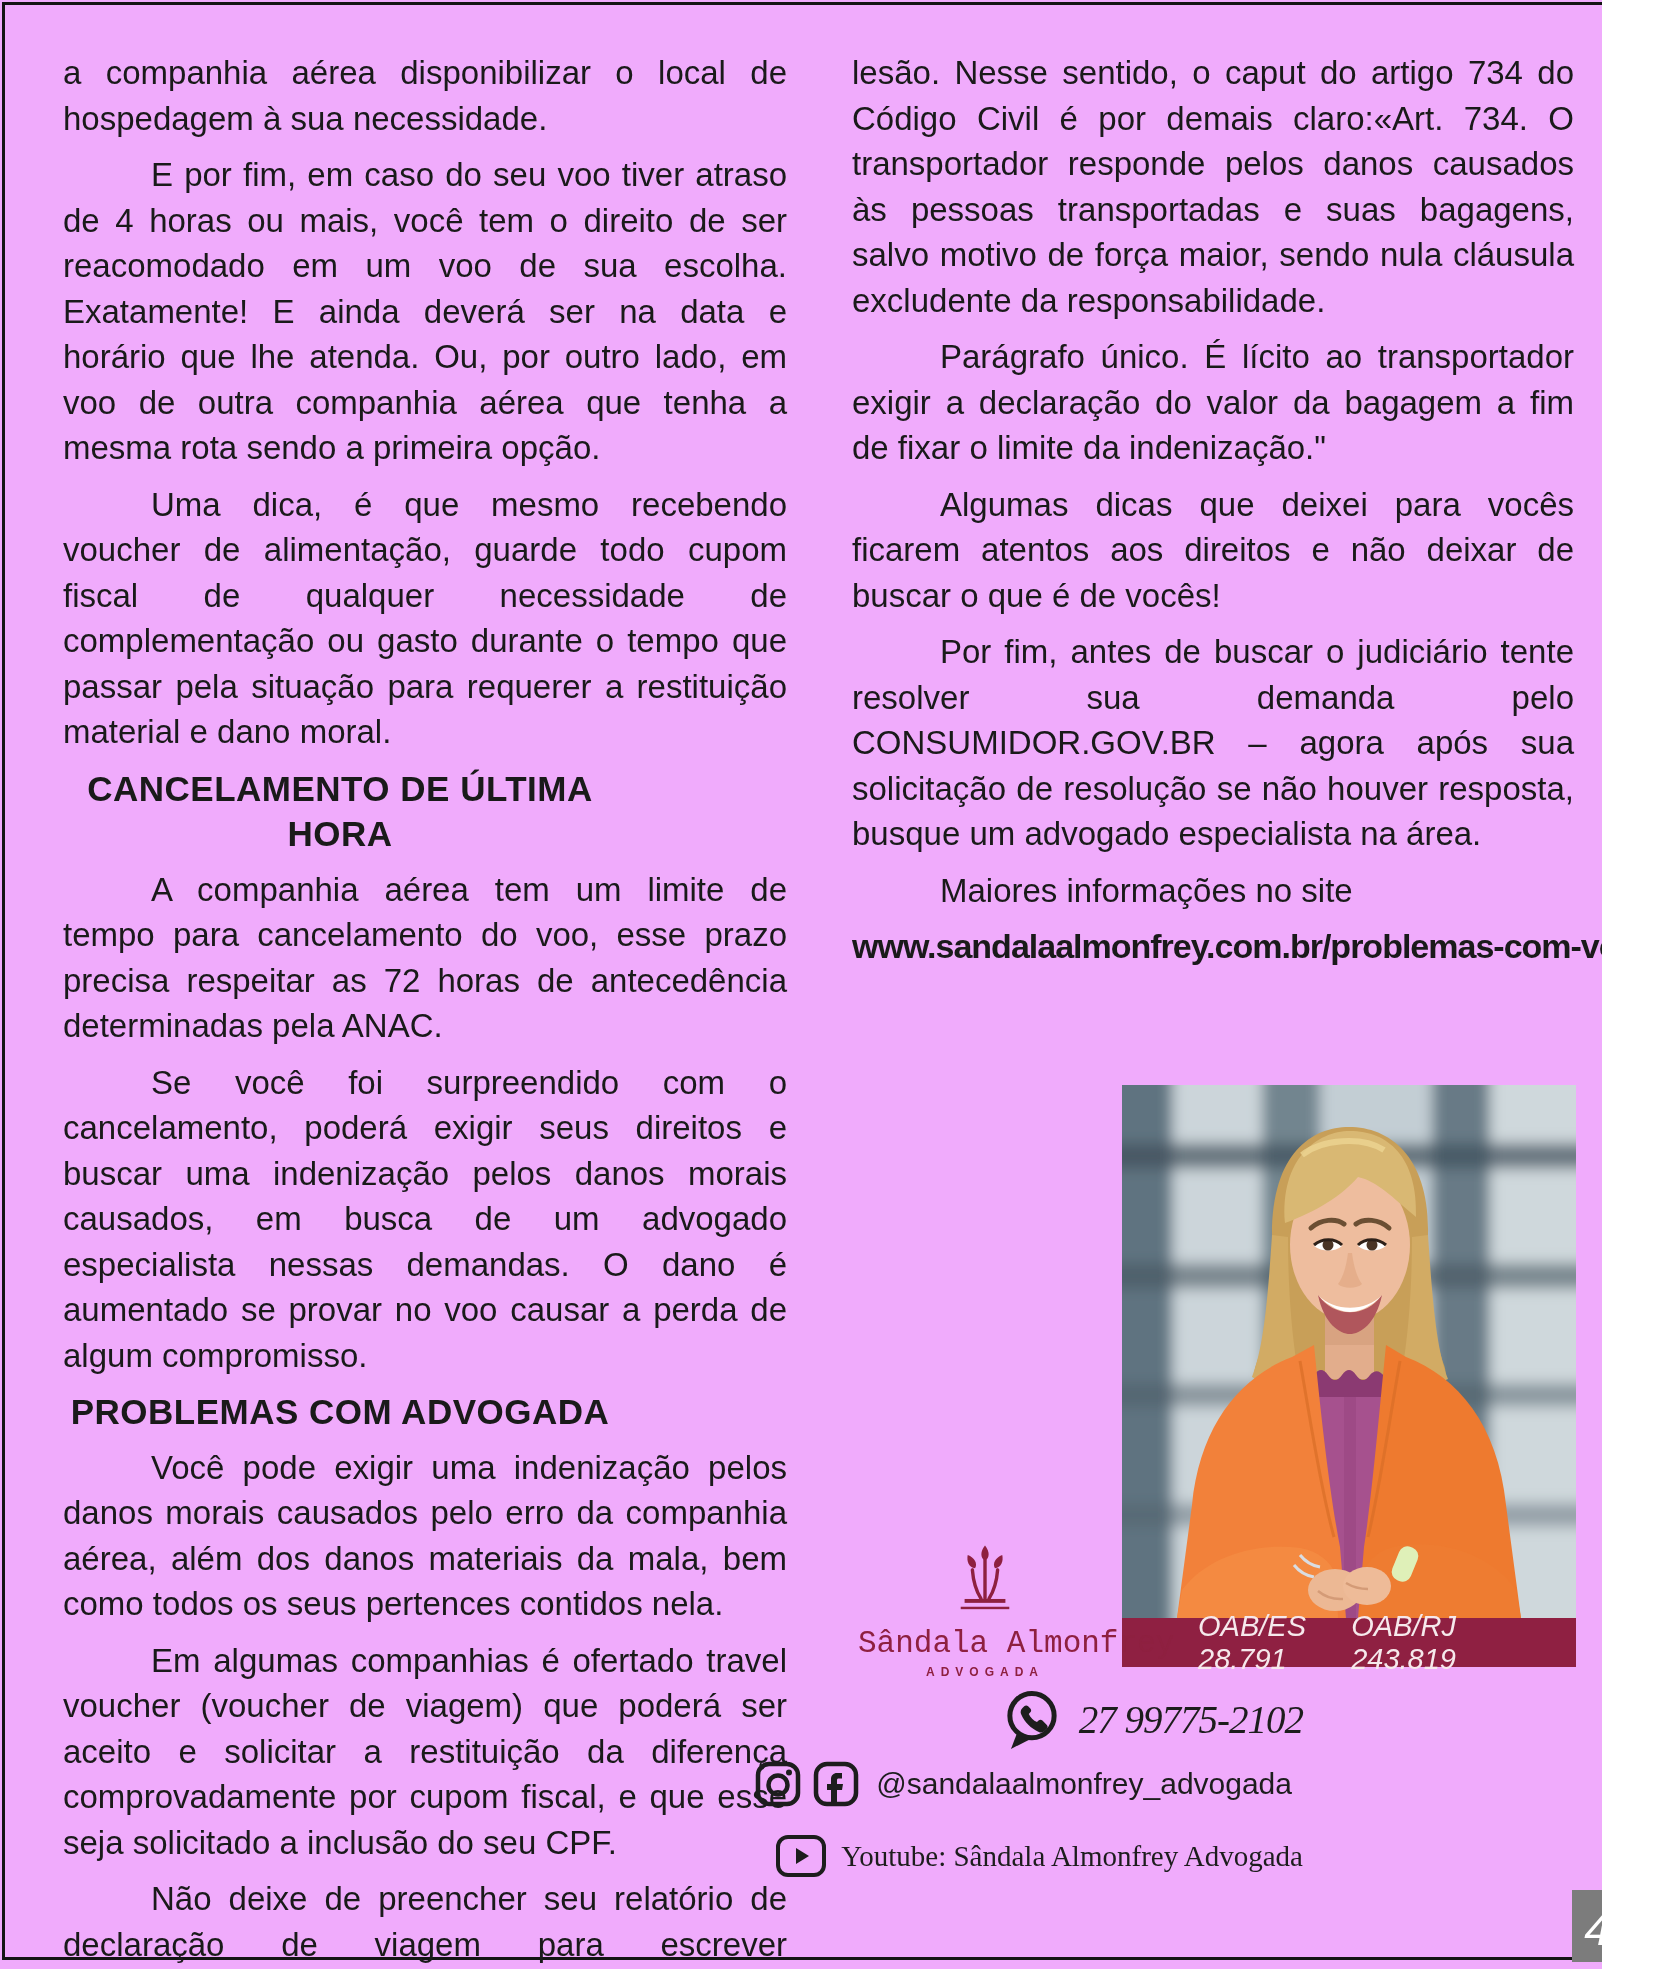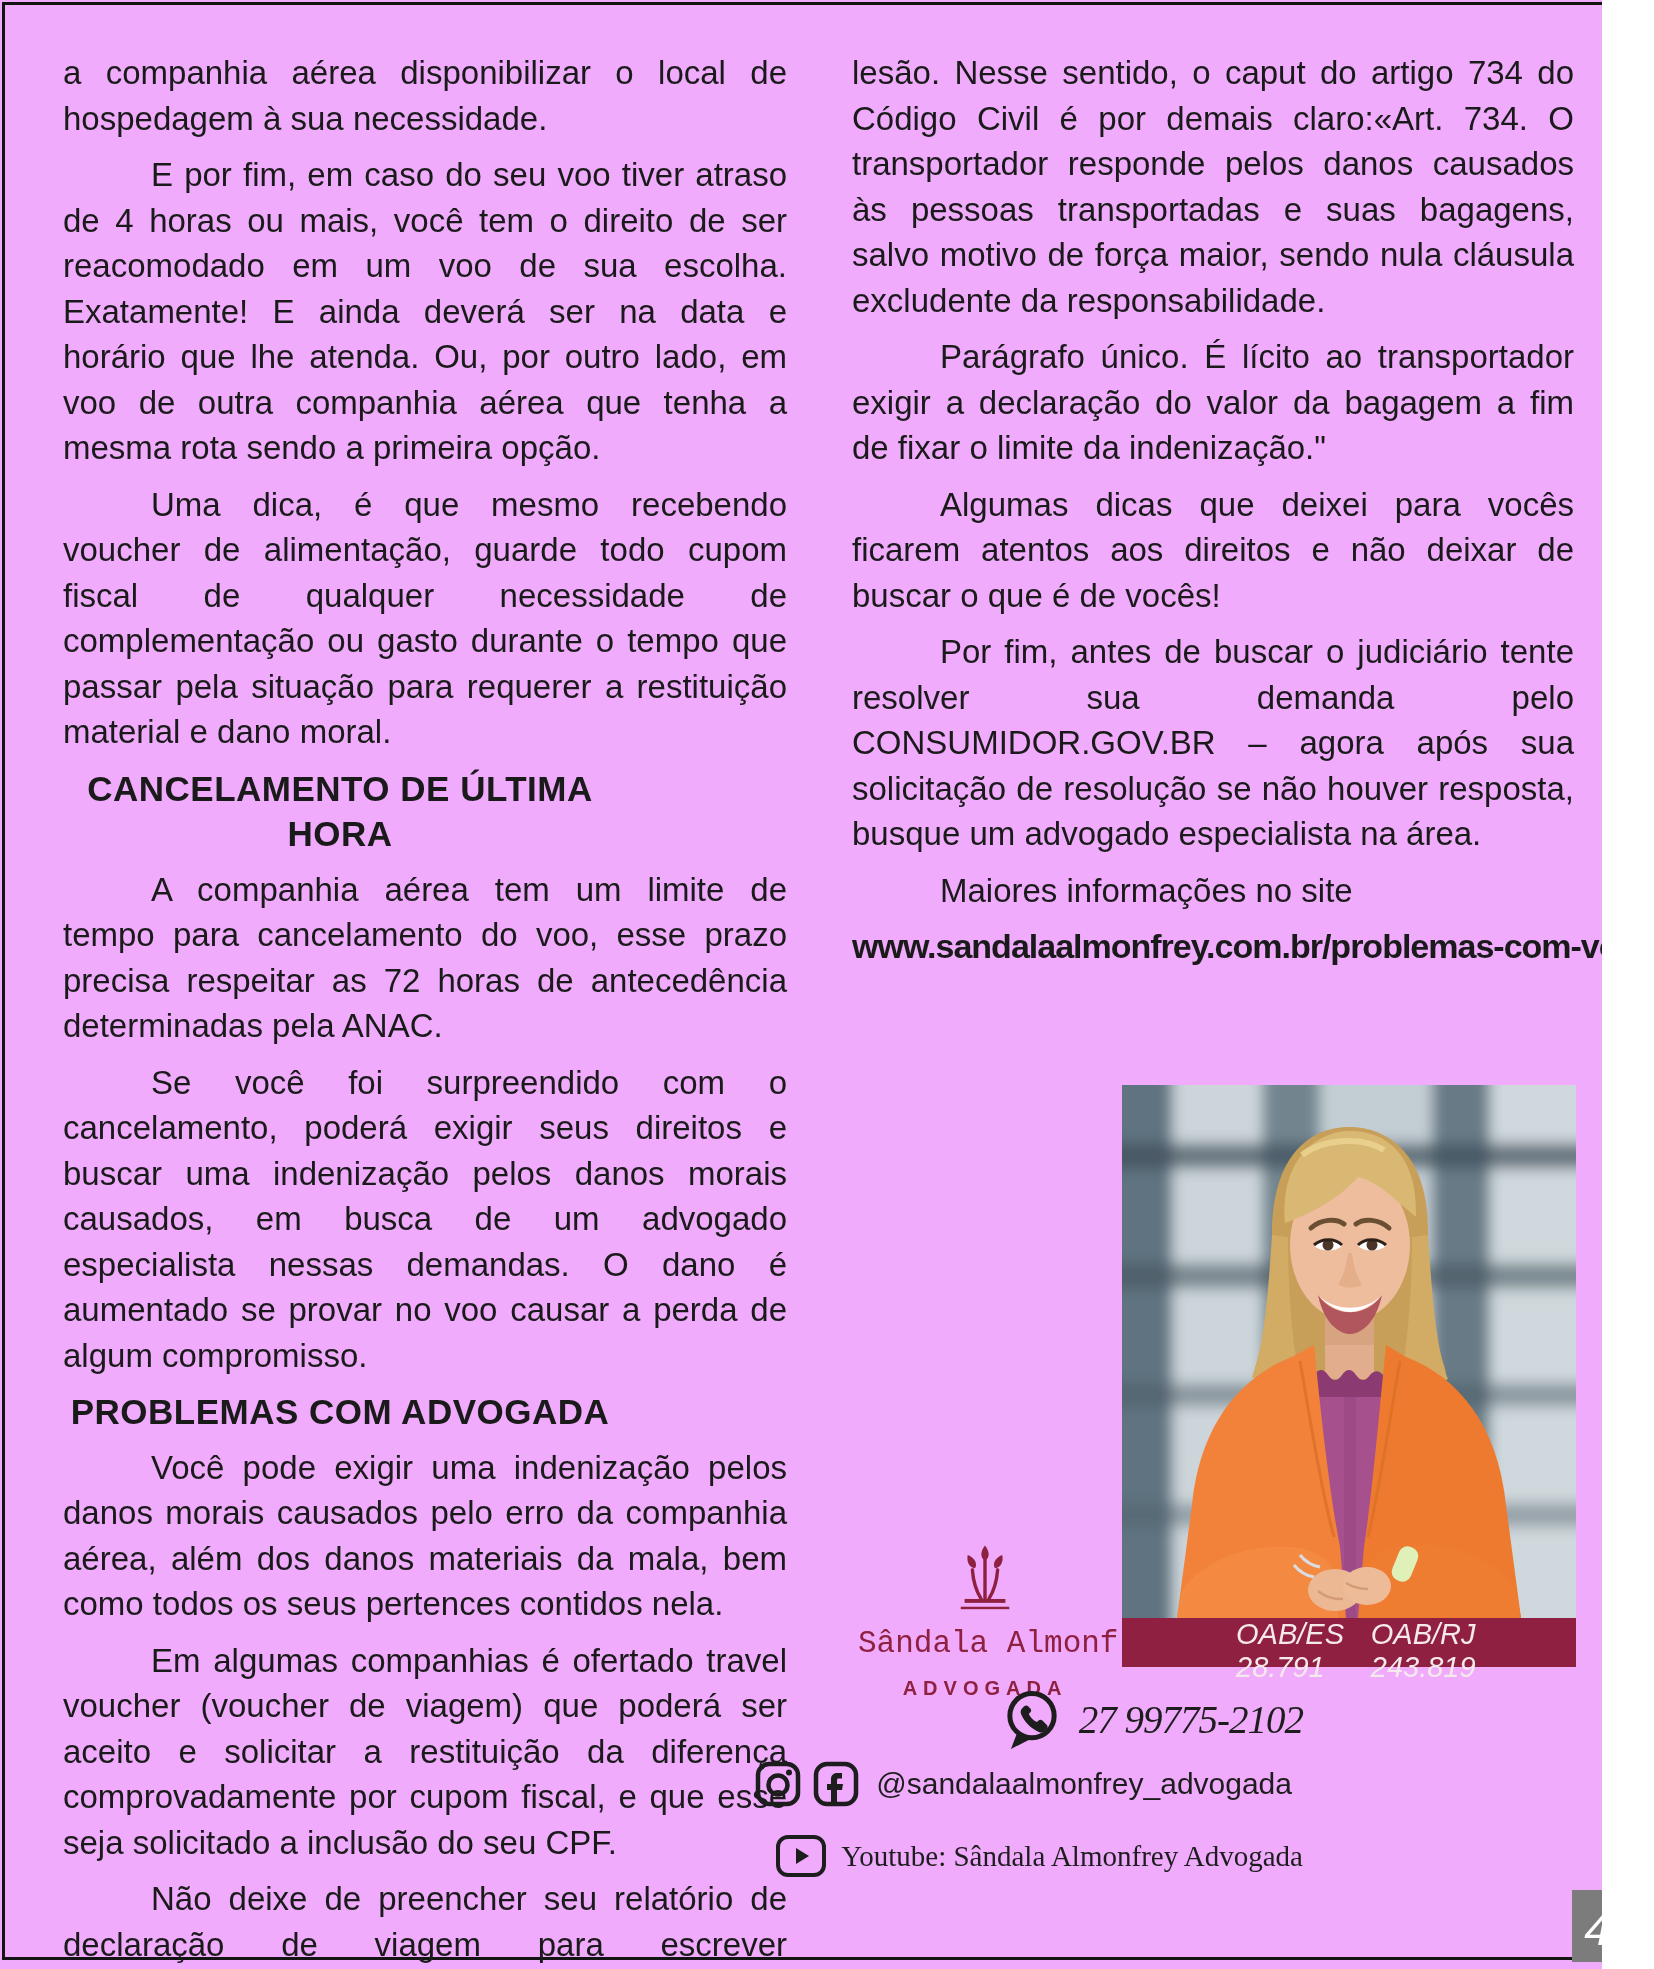--- a/index.html
+++ b/index.html
@@ -13,29 +13,29 @@
   .col-right{left:852px;width:722px;}
   .col p{margin:0 0 11px 0;text-indent:88px;}
   .col p.noindent{text-indent:0;}
   .col h3{margin:8px 0 10px 0;font-size:35px;line-height:45.5px;font-weight:bold;
           text-align:center;padding-right:170px;text-indent:0;letter-spacing:.5px;}
   .url-line{font-weight:bold;font-size:34px;letter-spacing:-1px;text-indent:0 !important;
             margin-top:4px !important;white-space:nowrap;}
   
   .photo{position:absolute;left:1122px;top:1085px;width:454px;}
   .photo svg{display:block;}
-  .oab-band{height:49px;background:#8f2042;display:flex;align-items:flex-start;
-            justify-content:space-between;padding:0 62px 0 114px;
+  .oab-band{height:49px;background:#8f2042;display:flex;align-items:center;
+            justify-content:space-between;padding:0 62px 0 76px;
             color:#f6e9ec;font-style:italic;font-size:29px;}
   
   .logo-block{position:absolute;left:858px;top:1544px;width:254px;text-align:center;}
   .logo-block svg{display:block;margin:0 auto;}
   .brand-name{font-family:Liberation Mono, monospace;font-size:31px;color:#8e2040;
               margin-top:8px;white-space:nowrap;}
-  .brand-sub{font-size:20px;color:#8e2040;letter-spacing:6px;margin-top:16px;font-weight:bold;}
+  .brand-sub{font-size:12px;color:#8e2040;letter-spacing:6px;margin-top:4px;font-weight:bold;}
   
   .contact-row{position:absolute;display:flex;align-items:center;}
   .row-phone{top:1688px;right:299px;gap:16px;font-family:Liberation Serif, serif;}
   .row-phone .txt{font-size:39px;font-style:italic;letter-spacing:-1px;color:#1d1d1d;}
   .row-social{top:1760px;right:310px;gap:10px;}
   .row-social .txt{font-size:30px;color:#1d1d1d;margin-left:6px;}
   .row-youtube{top:1834px;right:299px;gap:14px;font-family:Liberation Serif, serif;}
   .row-youtube .txt{font-size:29px;color:#1d1d1d;}
   
   .page-number{position:absolute;left:1572px;top:1890px;width:77px;height:72px;

